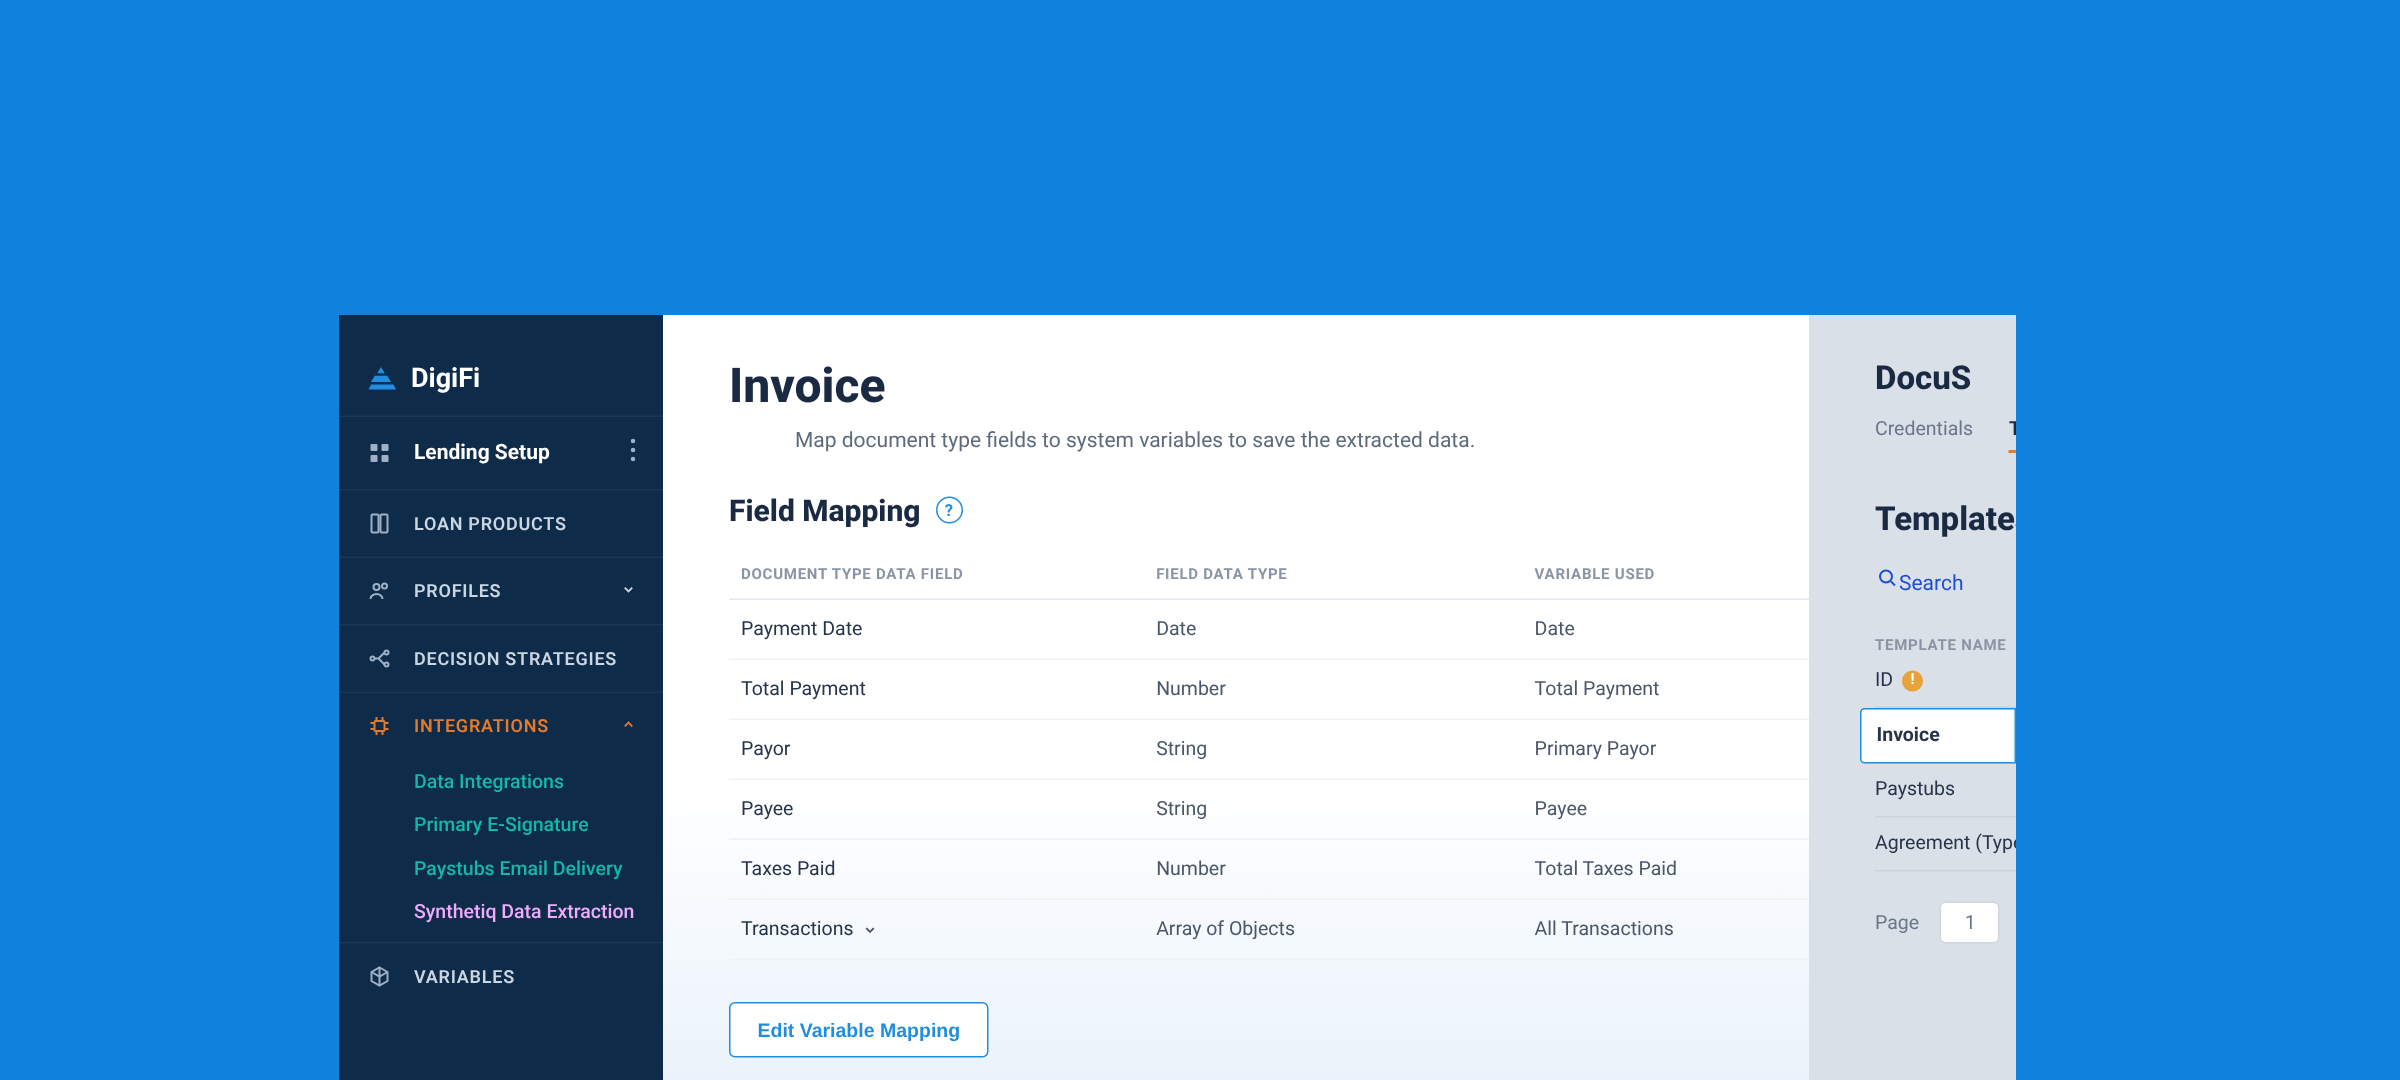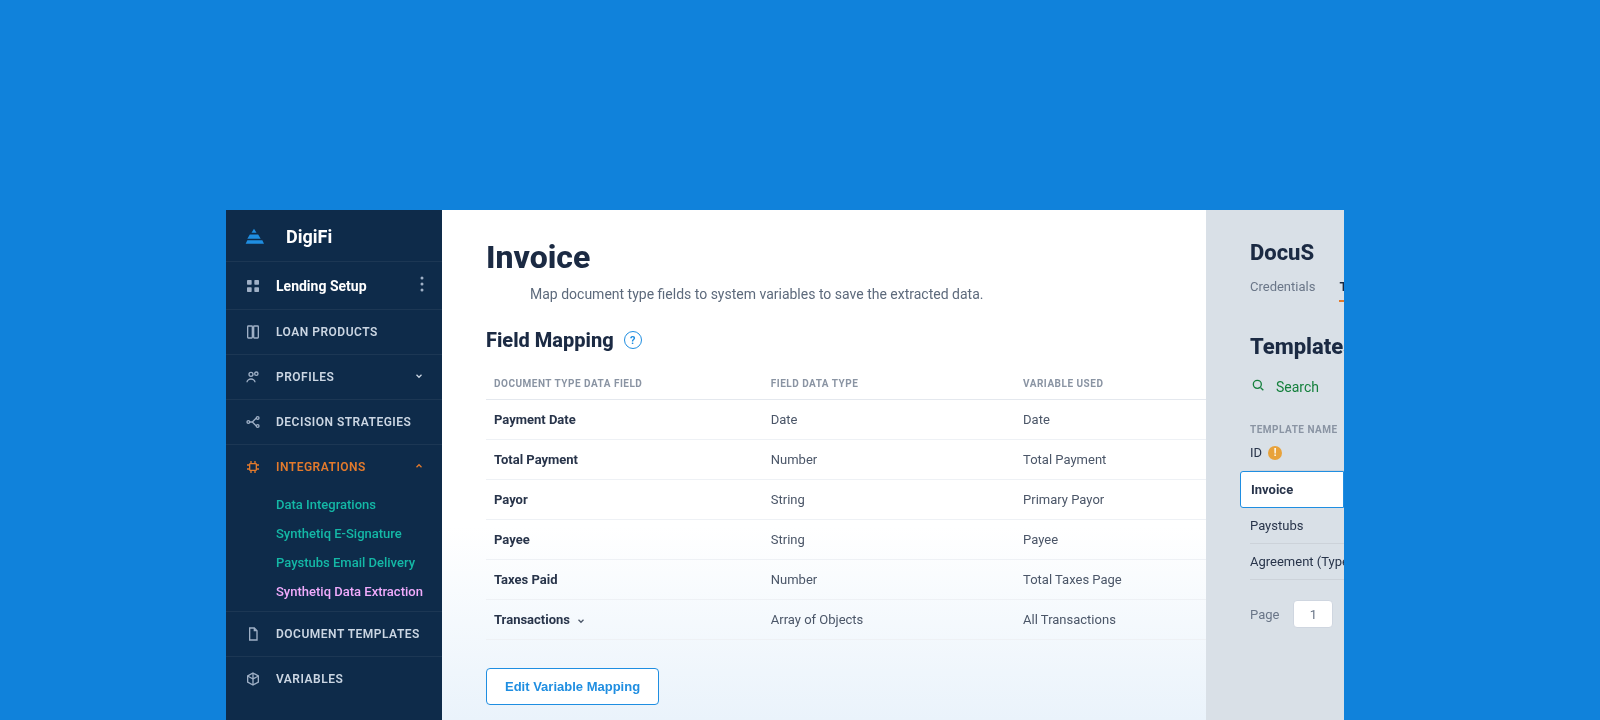--- a/index.html
+++ b/index.html
@@ -26,25 +26,26 @@
     width: 216px;
     background: #0e2b4a;
     color: #cbd6e3;
     display: flex;
     flex-direction: column;
     font-size: 13px;
   }
   .brand {
     display: flex;
     align-items: center;
-    gap: 22px;
+    gap: 10px;
     padding: 16px 18px 14px 18px;
     color: #fff;
     font-weight: 700;
     font-size: 18px;
+    margin-top: 16px;
   }
   .brand .logo { color:#1f8ee1; display:inline-flex;}
   .nav-item, .nav-header {
     display: flex;
     align-items: center;
     gap: 14px;
     padding: 14px 18px;
     border-top: 1px solid rgba(255,255,255,0.06);
     cursor: pointer;
     font-weight: 600;
@@ -149,21 +150,21 @@
     text-transform:uppercase;
     padding:10px 8px;
     border-bottom:1px solid #e4e8ee;
   }
   table.mapping td {
     padding:12px 8px;
     border-bottom:1px solid #eef1f5;
     color:#4b5668;
   }
   table.mapping td:first-child {
-    font-weight:700;
+    font-weight:400;
     color:#28344a;
   }
   .expand-chev { display:inline-flex; margin-left:6px; color:#4b5668; vertical-align:middle;}
   .edit-btn {
     margin-top:28px;
     border:1.5px solid #1f8ee1;
     color:#1f8ee1;
     background:#fff;
     border-radius:4px;
     padding:10px 18px;
@@ -211,23 +212,23 @@
     font-weight:600;
   }
   .right-sliver h2 {
     margin-top:32px;
     font-size:22px;
     font-weight:800;
   }
   .search-box {
     margin-top:18px;
     display:flex;
-    align-items:center;
-    gap:10px;
-    color:#15803d;
+    align-items:flex-end;
+    gap:0;
+    color:#1d4ed8;
     font-size:14px;
     white-space:nowrap;
   }
   .col-header {
     margin-top:28px;
     font-size:10px;
     font-weight:700;
     letter-spacing:.5px;
     color:#8a94a3;
     text-transform:uppercase;
@@ -356,34 +357,25 @@
       <span>INTEGRATIONS</span>
       <span class="chev">
         <svg width="10" height="10" viewBox="0 0 24 24" fill="none" stroke="currentColor" stroke-width="3">
             <path d="M6 15l6-6 6 6"></path>
           </svg>
       </span>
     </div>
 
     <div class="nav-sub">
       <div class="sub-item">Data Integrations</div>
-      <div class="sub-item">Synthetiq E-Signature</div>
+      <div class="sub-item">Primary E-Signature</div>
       <div class="sub-item">Paystubs Email Delivery</div>
       <div class="sub-item active">Synthetiq Data Extraction</div>
     </div>
 
-    <div class="nav-item">
-      <span class="nav-icon">
-        <svg width="16" height="16" viewBox="0 0 24 24" fill="none" stroke="currentColor" stroke-width="2">
-            <path d="M7 3h7l4 4v14H7z"></path>
-            <path d="M14 3v4h4"></path>
-          </svg>
-      </span>
-      <span>DOCUMENT TEMPLATES</span>
-    </div>
 
     <div class="nav-item">
       <span class="nav-icon">
         <svg width="16" height="16" viewBox="0 0 24 24" fill="none" stroke="currentColor" stroke-width="2">
             <path d="M12 3l8 4.5v9L12 21l-8-4.5v-9L12 3z"></path>
             <path d="M12 3v18M4 7.5l8 4.5 8-4.5"></path>
           </svg>
       </span>
       <span>VARIABLES</span>
     </div>
@@ -434,21 +426,21 @@
             <td>Primary Payor</td>
           </tr>
           <tr>
             <td>Payee</td>
             <td>String</td>
             <td>Payee</td>
           </tr>
           <tr>
             <td>Taxes Paid</td>
             <td>Number</td>
-            <td>Total Taxes Page</td>
+            <td>Total Taxes Paid</td>
           </tr>
           <tr>
             <td>Transactions<span class="expand-chev">
                 <svg width="10" height="10" viewBox="0 0 24 24" fill="none" stroke="currentColor" stroke-width="3">
                   <path d="M6 9l6 6 6-6"></path>
                 </svg>
               </span></td>
             <td>Array of Objects</td>
             <td>All Transactions</td>
           </tr>

